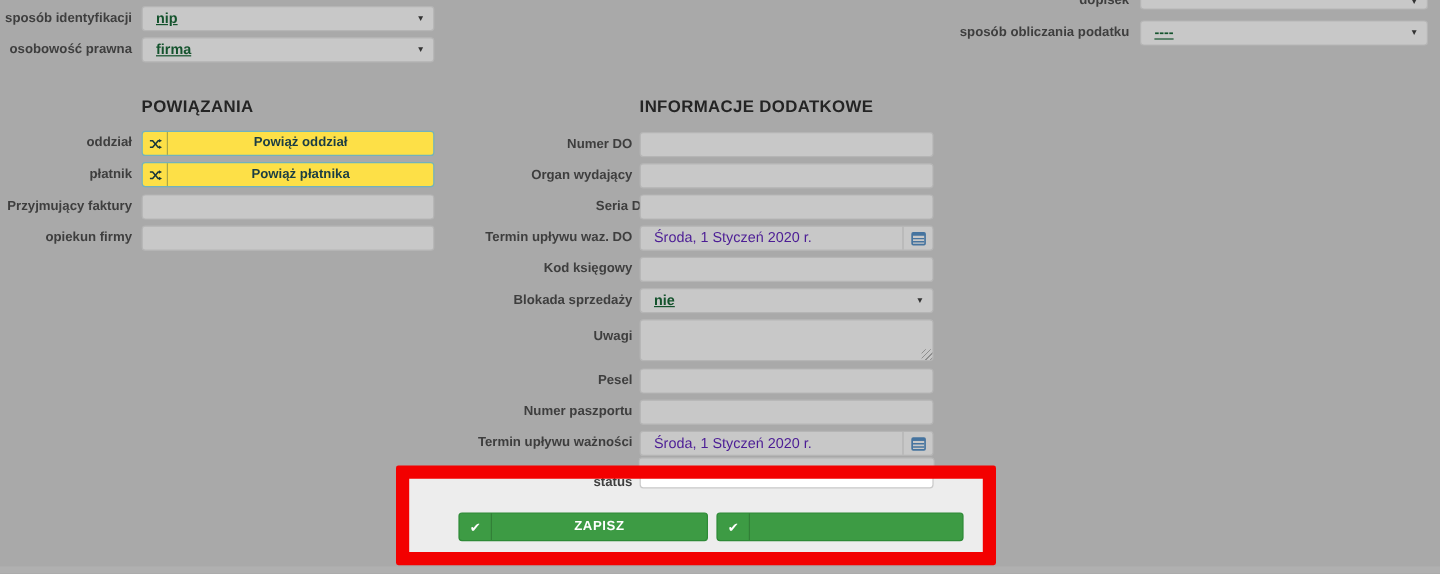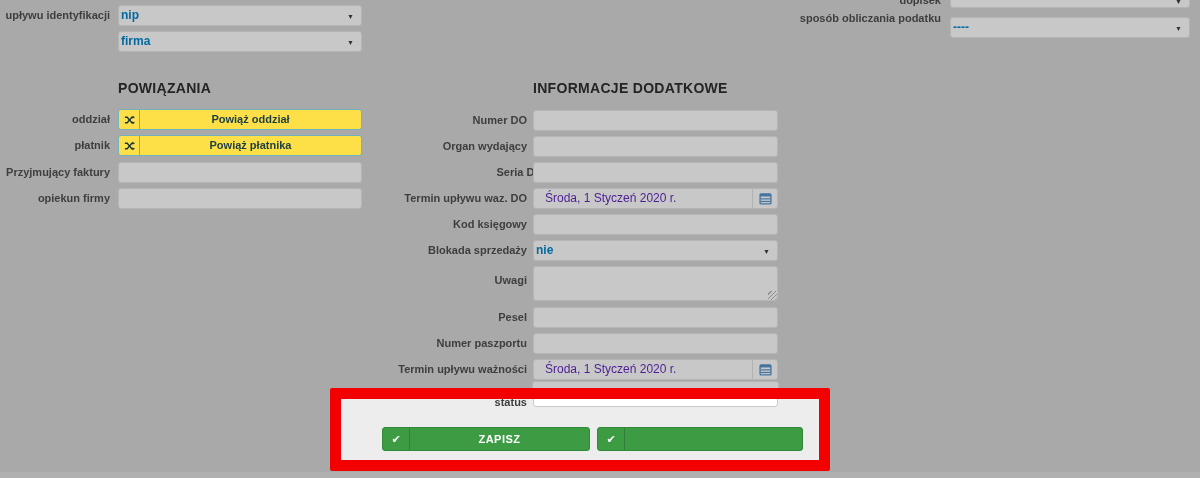--- a/index.html
+++ b/index.html
@@ -10,22 +10,22 @@
   
   .lbl { position:absolute; font-size:11px; font-weight:bold; color:#3e3e3e;
          text-align:right; line-height:21px; z-index:2; white-space:nowrap; }
   .heading { position:absolute; font-size:14px; font-weight:bold; color:#242424;
              letter-spacing:.3px; z-index:2; white-space:nowrap; }
 
   .field { position:absolute; height:21px; background:#c8c8c8; border:1px solid #b5b5b5;
            border-radius:3px; z-index:2; }
   input.field { outline:none; padding:0 10px; font-size:12px; color:#3c3c3c;
                 font-family:"Liberation Sans", sans-serif; }
-  .sel .val { display:block; padding-left:2px; line-height:19px; font-size:12px;
-              font-weight:bold; color:#0369a1; white-space:nowrap; overflow:hidden; }
+  .sel .val { display:block; padding-left:11px; line-height:19px; font-size:12px;
+              font-weight:bold; color:#14532d; white-space:nowrap; overflow:hidden;text-decoration:underline; }
   .sel .arr { position:absolute; right:7px; top:50%; transform:translateY(-50%);
               font-size:7px; color:#333; line-height:1; }
   .datef .dtxt { display:block; padding-left:11px; line-height:19px; font-size:12px;
                  color:#4c1d95; white-space:nowrap; }
   .datef .calbtn { position:absolute; right:0; top:0; width:25px; height:19px;
                    border-left:1px solid #b2b2b2; display:flex; align-items:center;
                    justify-content:center; cursor:pointer; }
 
   textarea.field { height:35px; resize:none; outline:none; font-family:"Liberation Sans",sans-serif;
                    font-size:12px; color:#3c3c3c; padding:2px 8px; }
@@ -62,38 +62,39 @@
   svg { display:block; }
 </style>
 </head>
 <body>
 
 <div class="screen">
 
   <div class="bright-zone"></div>
   <div class="bottom-strip"></div>
 
-  <div class="lbl" style="left:0;top:5px;width:110px;">upływu identyfikacji</div>
+  <div class="lbl" style="left:0;top:5px;width:110px;">sposób identyfikacji</div>
   <div class="field sel" style="left:118px;top:5px;width:244px;">
     <span class="val">nip</span>
     <span class="arr">▼</span>
   </div>
 
+  <div class="lbl" style="left:0;top:31px;width:110px;">osobowość prawna</div>
   <div class="field sel" style="left:118px;top:31px;width:244px;">
     <span class="val">firma</span>
     <span class="arr">▼</span>
   </div>
 
   <div class="lbl" style="left:750px;top:-10px;width:191px;">dopisek</div>
   <div class="field sel" style="left:950px;top:-13px;width:240px;">
     <span class="val"></span>
     <span class="arr" style="top:auto;bottom:2px;transform:none;">▼</span>
   </div>
 
-  <div class="lbl" style="left:700px;top:8px;width:241px;">sposób obliczania podatku</div>
+  <div class="lbl" style="left:700px;top:17px;width:241px;">sposób obliczania podatku</div>
   <div class="field sel" style="left:950px;top:17px;width:240px;">
     <span class="val">----</span>
     <span class="arr">▼</span>
   </div>
 
   <div class="heading" style="left:118px;top:80px;">POWIĄZANIA</div>
 
   <div class="lbl" style="left:0;top:109px;width:110px;">oddział</div>
   <div class="tealbtn" style="left:118px;top:109px;width:244px;">
     <span class="ic">

